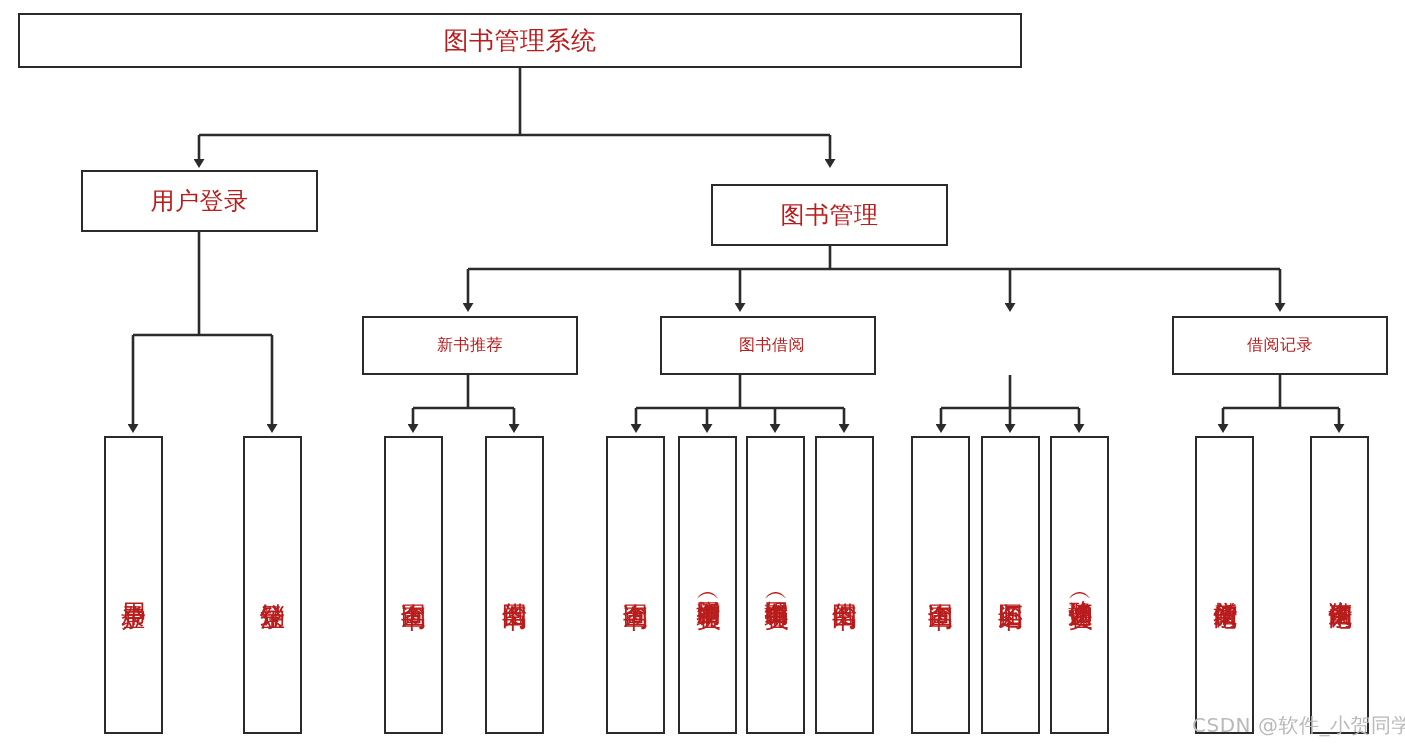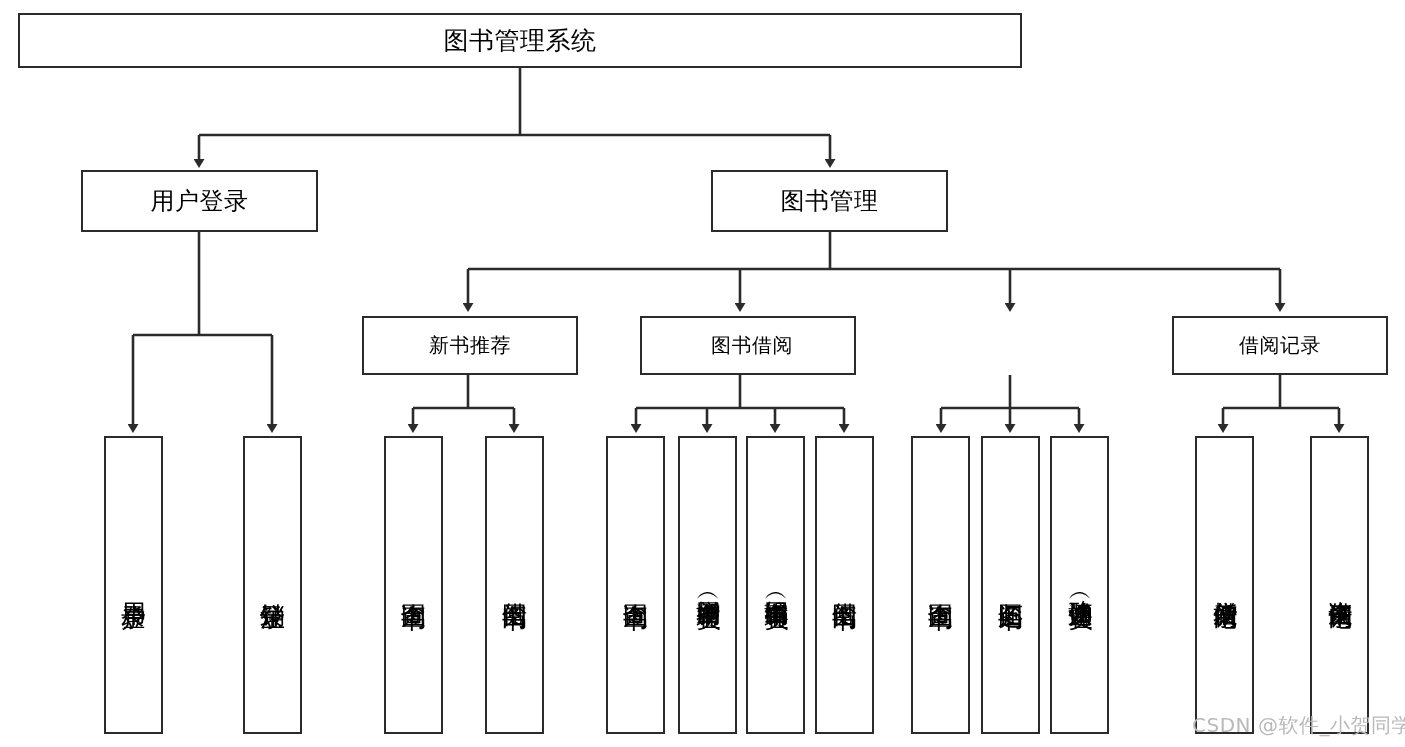--- a/index.html
+++ b/index.html
@@ -28,27 +28,27 @@
     position: absolute;
     box-sizing: border-box;
     border: 2.5px solid #2b2b2b;
     background: #ffffff;
     display: flex;
     align-items: center;
     justify-content: center;
     z-index: 3;
   }
   .node .lbl {
-    color: #000000;
+    color: #b91c1c;
     white-space: nowrap;
     letter-spacing: 0.5px;
   }
   .node.root .lbl { font-size: 25px; }
   .node.lvl2 .lbl { font-size: 24px; }
-  .node.lvl3 .lbl { font-size: 20px; }
+  .node.lvl3 .lbl { font-size: 16px; }
   .node.leaf {
     align-items: center;
     justify-content: center;
   }
   .node.leaf .lbl {
     writing-mode: vertical-rl;
     text-orientation: upright;
     font-size: 25px;
     line-height: 1.08;
     letter-spacing: 1px;
@@ -124,28 +124,28 @@
     </g>
   </svg>
 
   <div class="node root" style="left:18px; top:13px; width:1004px; height:55px;">
     <span class="lbl">图书管理系统</span>
   </div>
 
   <div class="node lvl2" style="left:81px; top:170px; width:237px; height:62px;">
     <span class="lbl">用户登录</span>
   </div>
-  <div class="node lvl2" style="left:711px; top:170px; width:237px; height:62px;">
+  <div class="node lvl2" style="left:711px; top:184px; width:237px; height:62px;">
     <span class="lbl">图书管理</span>
   </div>
 
   <div class="node lvl3" style="left:362px; top:316px; width:216px; height:59px;">
     <span class="lbl">新书推荐</span>
   </div>
-  <div class="node lvl3" style="left:640px; top:316px; width:216px; height:59px;padding-left:8px;">
+  <div class="node lvl3" style="left:660px; top:316px; width:216px; height:59px;padding-left:8px;">
     <span class="lbl">图书借阅</span>
   </div>
   <div class="node lvl3" style="left:1172px; top:316px; width:216px; height:59px;justify-content:center;">
     <span class="lbl">借阅记录</span>
   </div>
 
   <div class="node leaf" style="left:104px; top:436px; width:59px; height:298px;">
     <span class="lbl">用户登录</span>
   </div>
   <div class="node leaf" style="left:243px; top:436px; width:59px; height:298px;">

